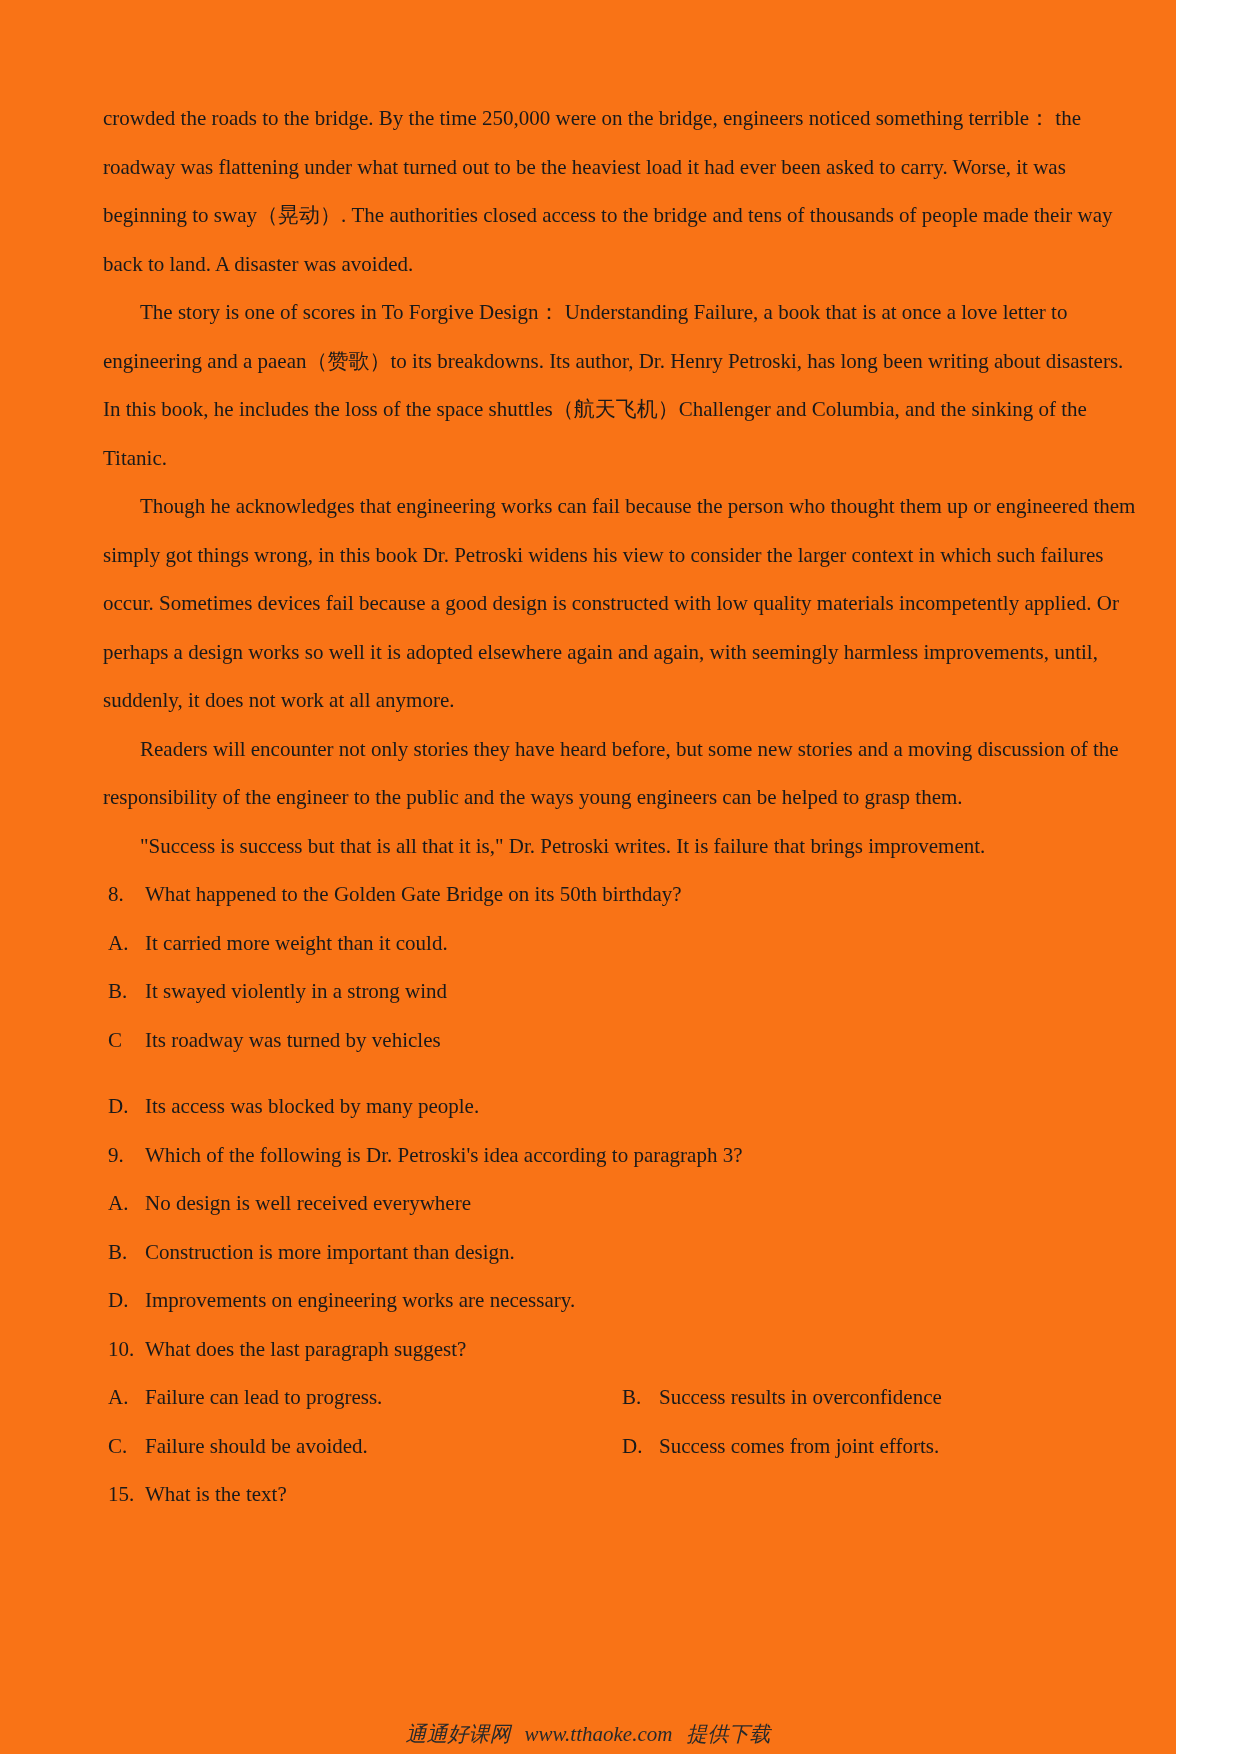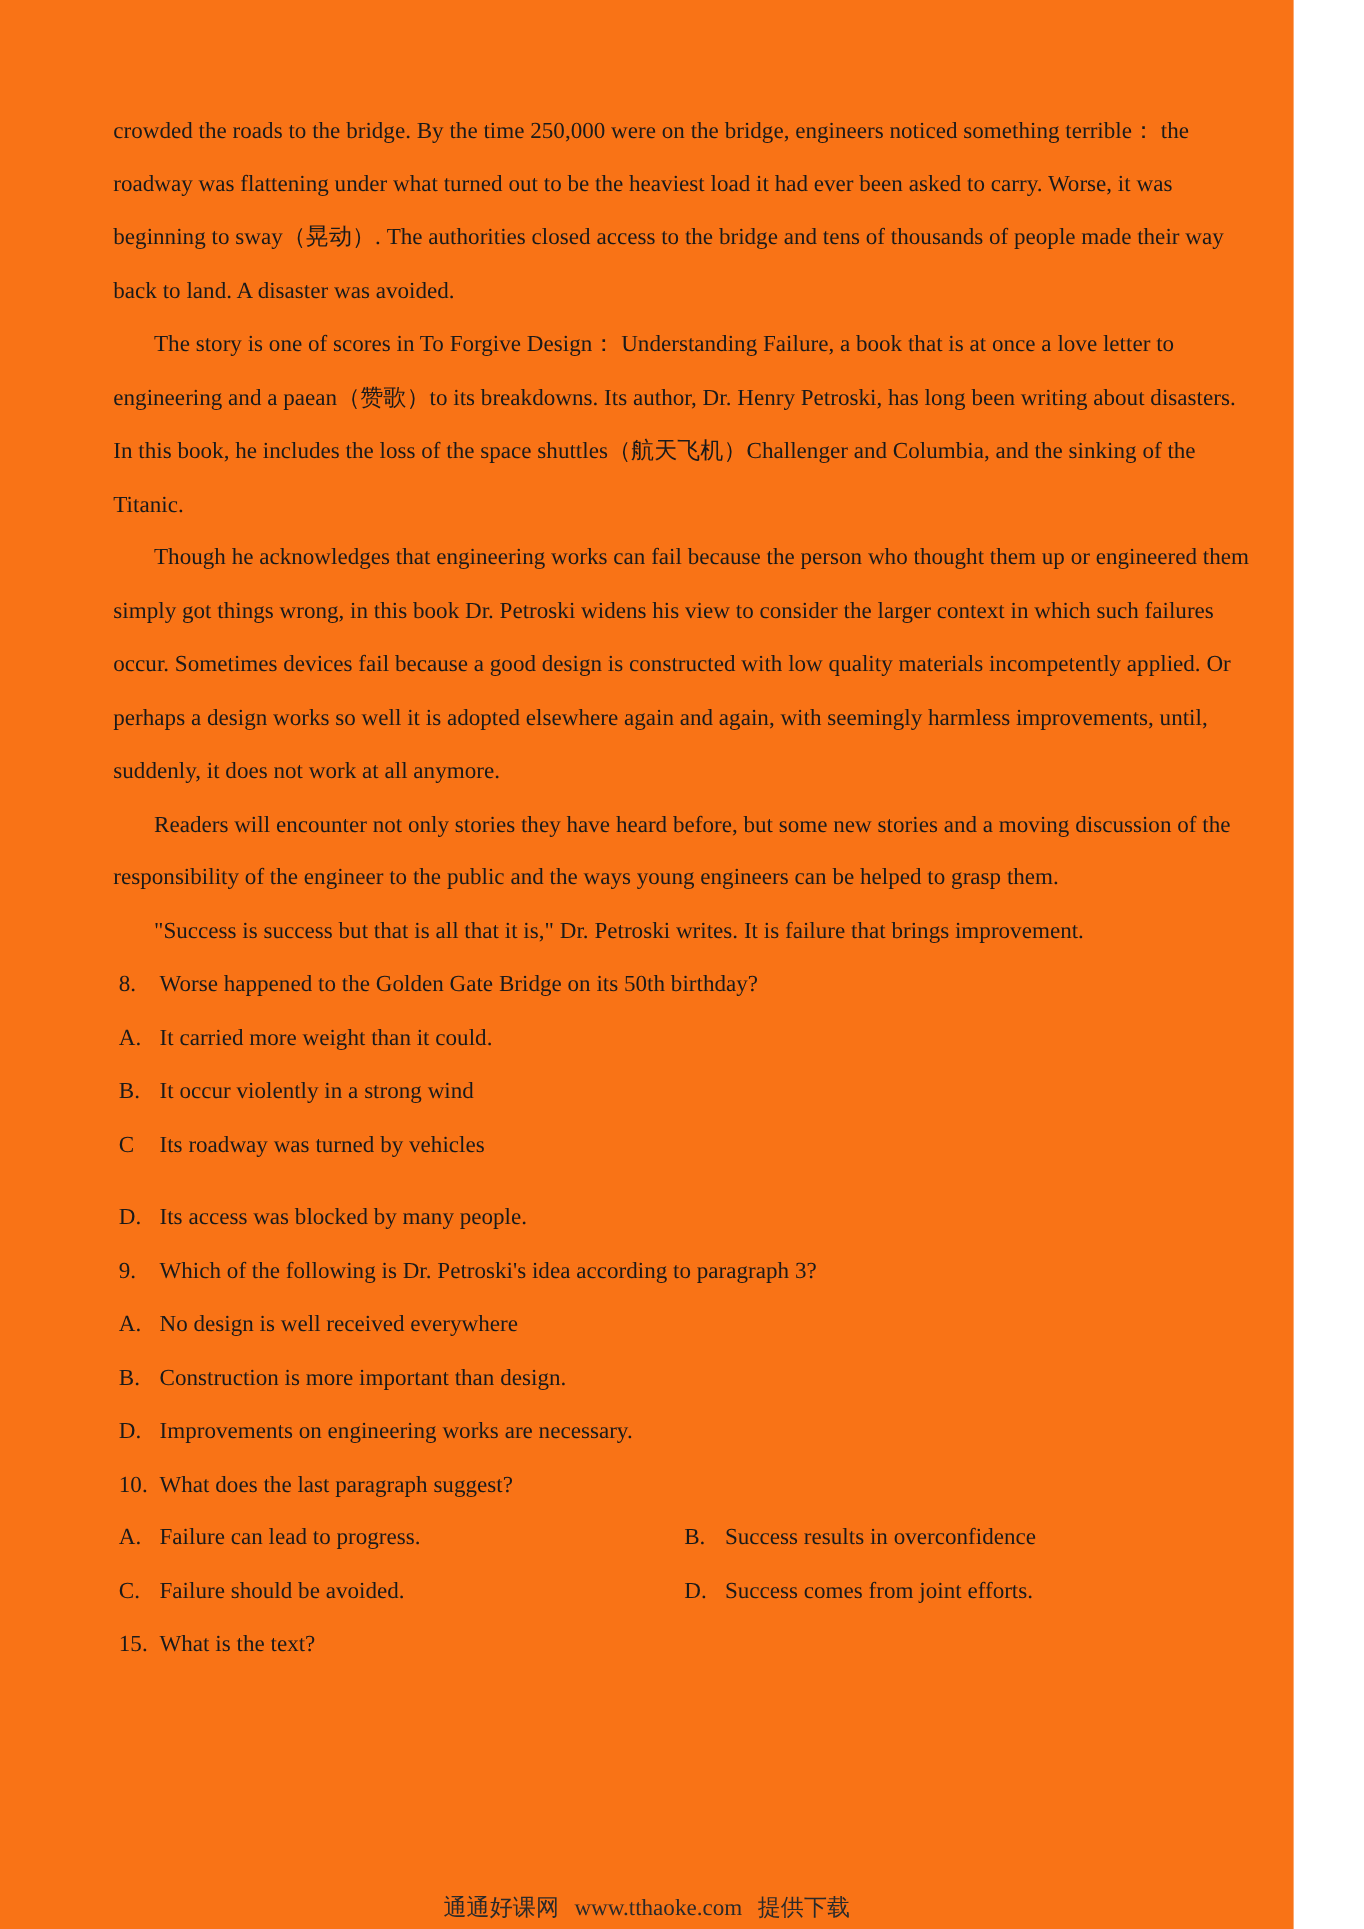--- a/index.html
+++ b/index.html
@@ -61,46 +61,47 @@
     position: absolute;
     left: 0;
     top: 1720px;
     width: 100%;
     text-align: center;
     font-size: 21px;
     color: #2a2a2a;
   }
   .page-footer span {
     margin: 0 7px;
+    font-style: italic;
   }
 </style>
 </head>
 <body>
 
 <div class="page">
   <div class="content">
 
     <article>
       <p class="para">crowded the roads to the bridge. By the time 250,000 were on the bridge, engineers noticed something terrible： the roadway was flattening under what turned out to be the heaviest load it had ever been asked to carry. Worse, it was beginning to sway（晃动）. The authorities closed access to the bridge and tens of thousands of people made their way back to land. A disaster was avoided.</p>
       <p class="para indent">The story is one of scores in To Forgive Design： Understanding Failure, a book that is at once a love letter to engineering and a paean（赞歌）to its breakdowns. Its author, Dr. Henry Petroski, has long been writing about disasters. In this book, he includes the loss of the space shuttles（航天飞机）Challenger and Columbia, and the sinking of the Titanic.</p>
       <p class="para indent">Though he acknowledges that engineering works can fail because the person who thought them up or engineered them simply got things wrong, in this book Dr. Petroski widens his view to consider the larger context in which such failures occur. Sometimes devices fail because a good design is constructed with low quality materials incompetently applied. Or perhaps a design works so well it is adopted elsewhere again and again, with seemingly harmless improvements, until, suddenly, it does not work at all anymore.</p>
       <p class="para indent">Readers will encounter not only stories they have heard before, but some new stories and a moving discussion of the responsibility of the engineer to the public and the ways young engineers can be helped to grasp them.</p>
       <p class="para indent">"Success is success but that is all that it is," Dr. Petroski writes. It is failure that brings improvement.</p>
     </article>
 
     <section>
 
       <div class="q-row">
-        <span class="q-num">8.</span><span class="q-text">Worse happened to the Golden Gate Bridge on its 50th birthday?</span>
+        <span class="q-num">8.</span><span class="q-text">What happened to the Golden Gate Bridge on its 50th birthday?</span>
       </div>
       <div class="opt-row">
         <span class="opt-letter">A.</span><span>It carried more weight than it could.</span>
       </div>
       <div class="opt-row">
-        <span class="opt-letter">B.</span><span>It occur violently in a strong wind</span>
+        <span class="opt-letter">B.</span><span>It swayed violently in a strong wind</span>
       </div>
       <div class="opt-row">
         <span class="opt-letter">C</span><span>Its roadway was turned by vehicles</span>
       </div>
       <div class="opt-row gap-before">
         <span class="opt-letter">D.</span><span>Its access was blocked by many people.</span>
       </div>
 
       <div class="q-row">
         <span class="q-num">9.</span><span class="q-text">Which of the following is Dr. Petroski's idea according to paragraph 3?</span>

